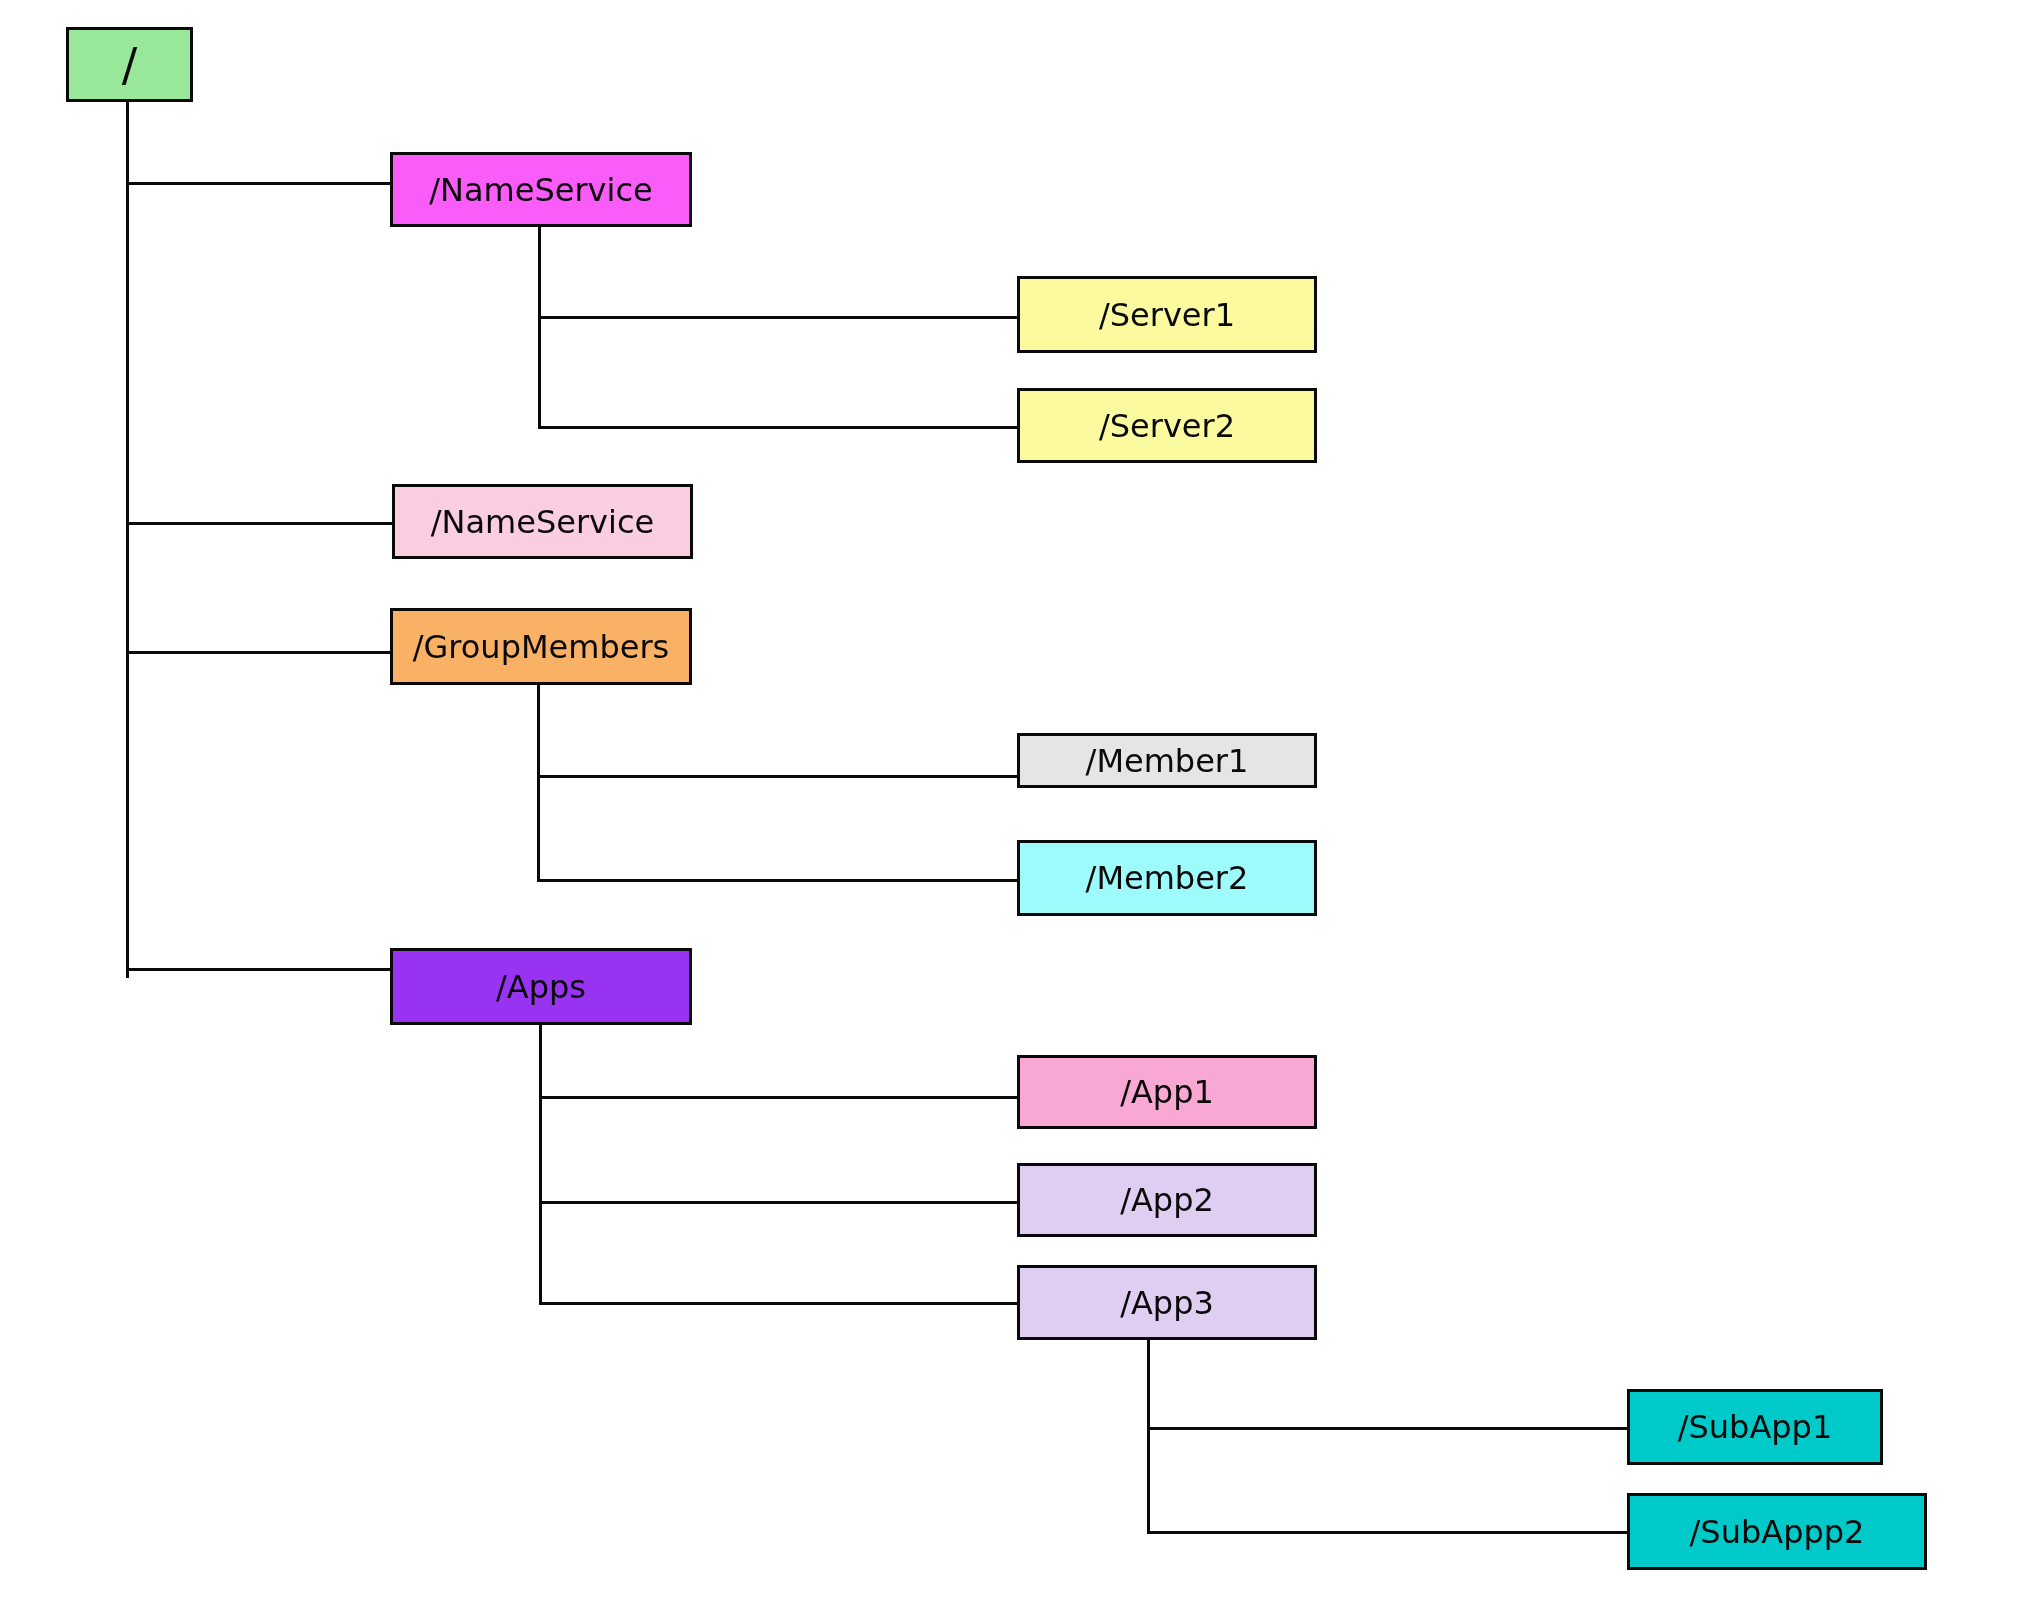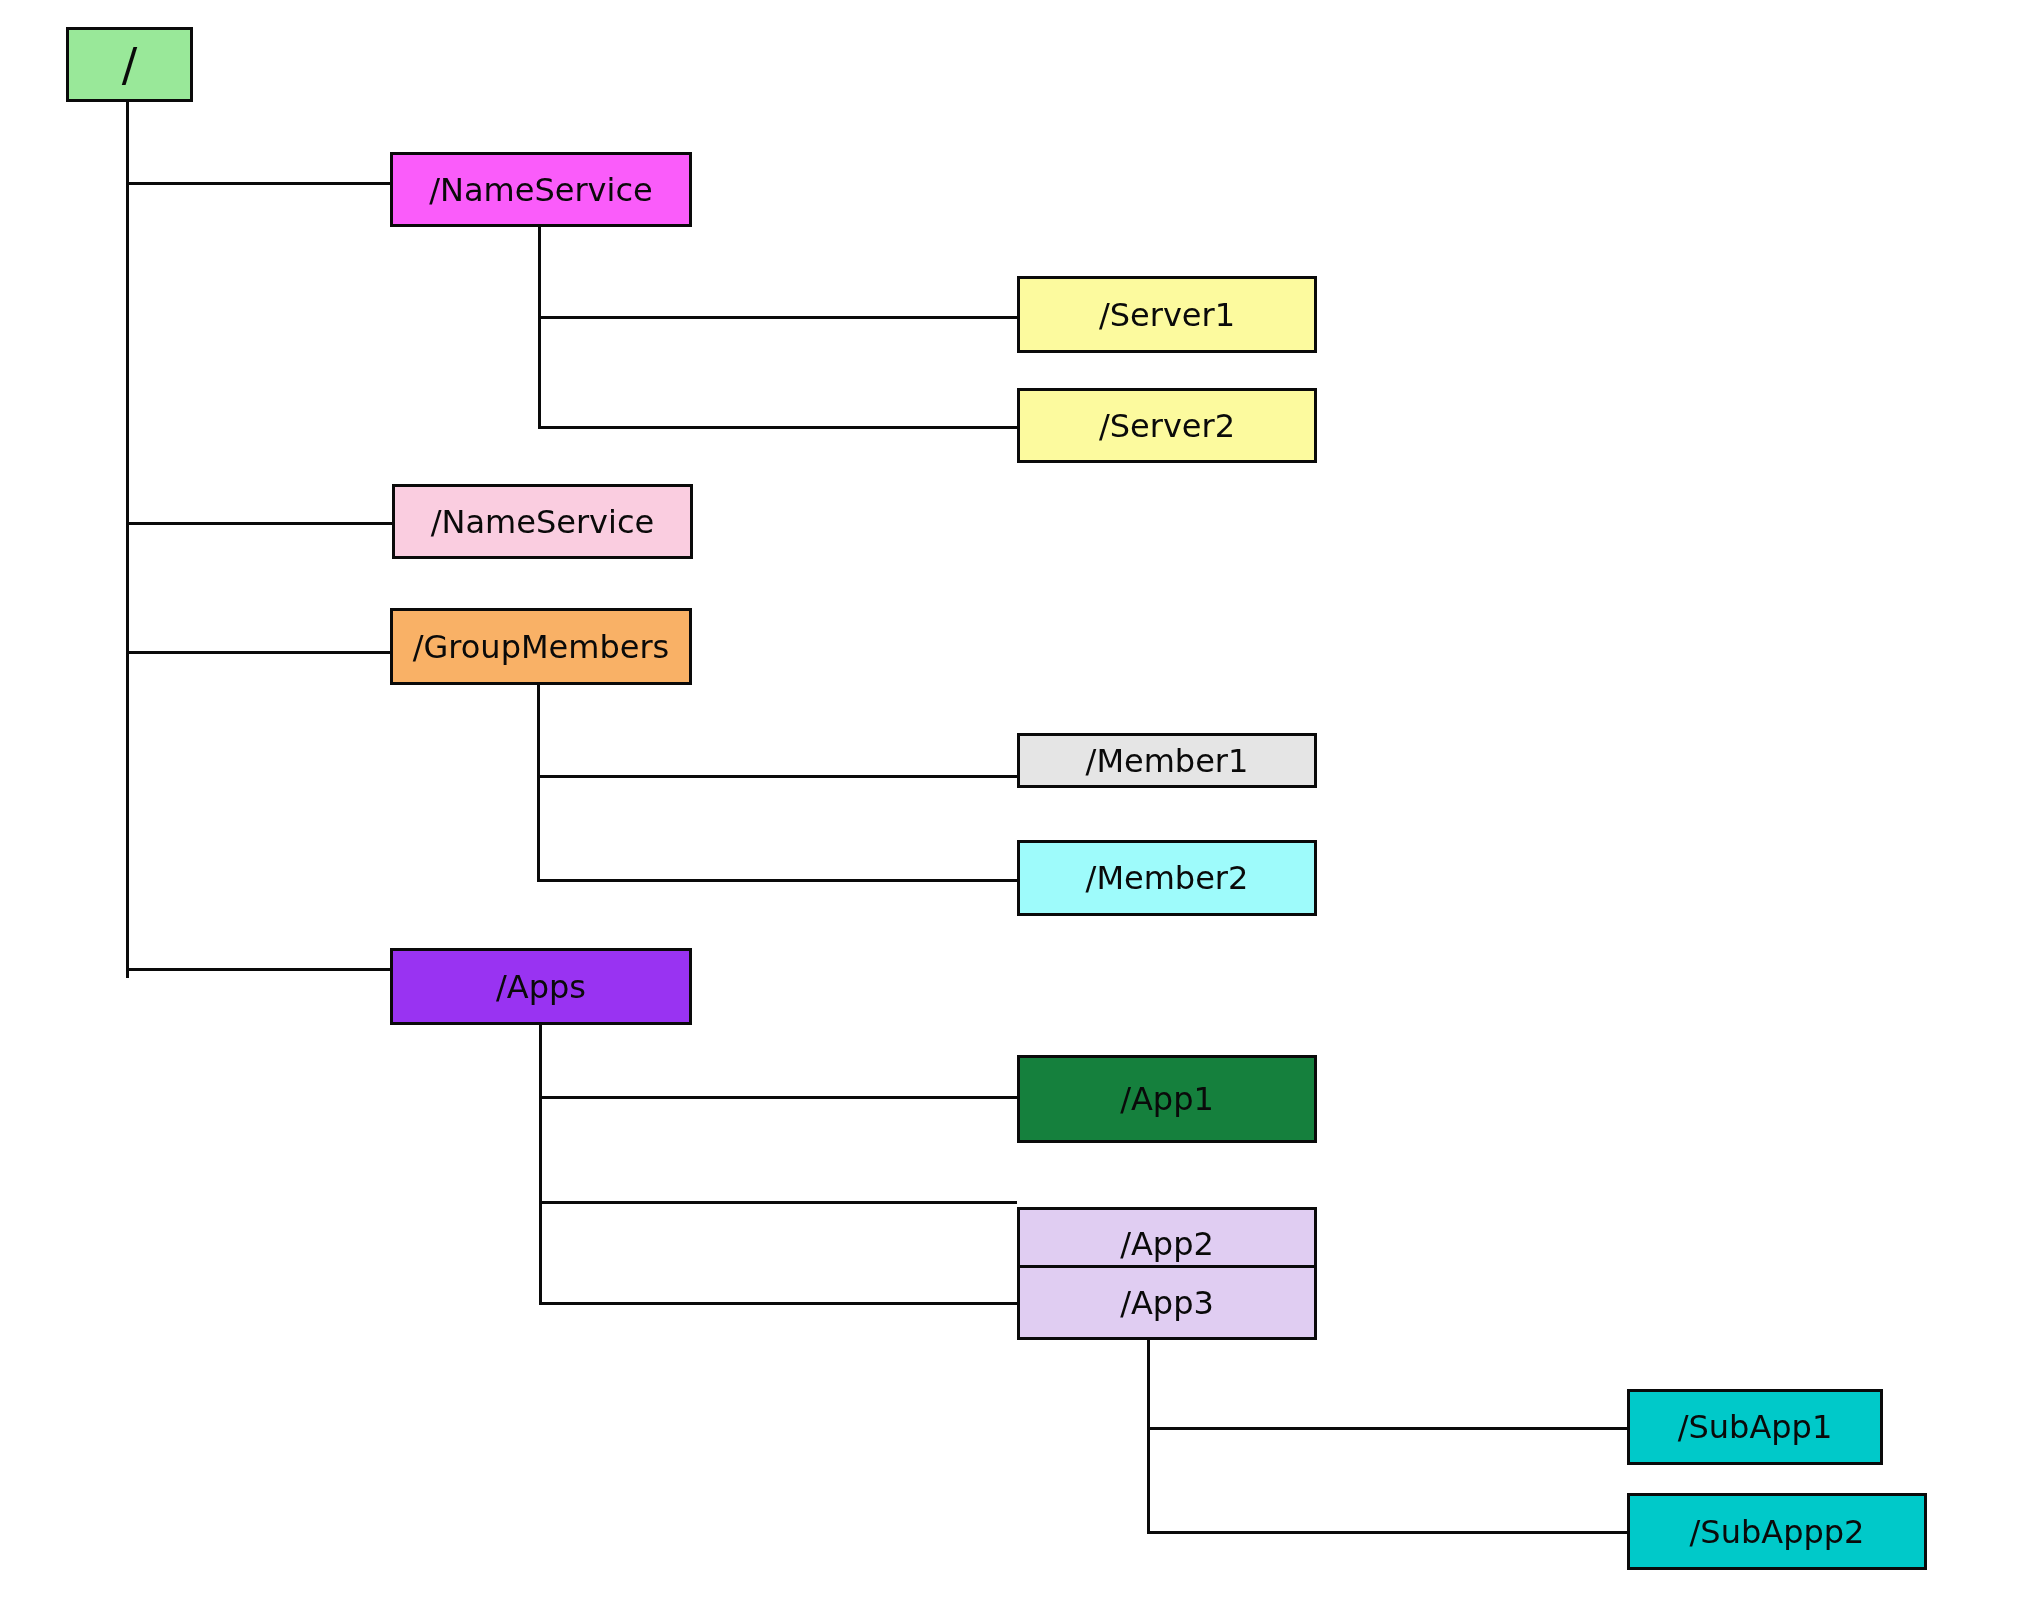--- a/index.html
+++ b/index.html
@@ -67,19 +67,19 @@
 
   <div class="node root-node" style="left: 66px; top: 27px; width: 127px; height: 75px; background-color: rgb(153, 232, 153);">/</div>
   <div class="node" style="left: 390px; top: 152px; width: 302px; height: 75px; background-color: rgb(250, 92, 250);">/NameService</div>
   <div class="node" style="left: 1017px; top: 276px; width: 300px; height: 77px; background-color: rgb(252, 250, 158);">/Server1</div>
   <div class="node" style="left: 1017px; top: 388px; width: 300px; height: 75px; background-color: rgb(252, 250, 158);">/Server2</div>
   <div class="node" style="left: 392px; top: 484px; width: 301px; height: 75px; background-color: rgb(250, 205, 224);">/NameService</div>
   <div class="node" style="left: 390px; top: 608px; width: 302px; height: 77px; background-color: rgb(249, 177, 102);">/GroupMembers</div>
   <div class="node" style="left: 1017px; top: 733px; width: 300px; height: 55px; background-color: #e5e5e5;">/Member1</div>
   <div class="node" style="left: 1017px; top: 840px; width: 300px; height: 76px; background-color: rgb(158, 251, 251);">/Member2</div>
   <div class="node" style="left: 390px; top: 928px; width: 302px; height: 77px; background-color: rgb(153, 51, 242); margin-top: 20px;">/Apps</div>
-  <div class="node" style="left: 1017px; top: 1055px; width: 300px; height: 88px; background-color: #15803d;">/App1</div>
-  <div class="node" style="left: 1017px; top: 1163px; width: 300px; height: 74px; background-color: rgb(224, 205, 242); margin-top: 44px;">/App2</div>
+  <div class="node" style="left: 1017px; top: 1055px; width: 300px; height: 74px; background-color: #f9a8d4;">/App1</div>
+  <div class="node" style="left: 1017px; top: 1163px; width: 300px; height: 74px; background-color: rgb(224, 205, 242);">/App2</div>
   <div class="node" style="left: 1017px; top: 1265px; width: 300px; height: 75px; background-color: rgb(224, 205, 242);">/App3</div>
   <div class="node" style="left: 1627px; top: 1389px; width: 256px; height: 76px; background-color: rgb(0, 201, 201); text-align: right;">/SubApp1</div>
   <div class="node" style="left: 1627px; top: 1493px; width: 300px; height: 77px; background-color: rgb(0, 201, 201);">/SubAppp2</div>
 
 </div>
 
 </body></html>

